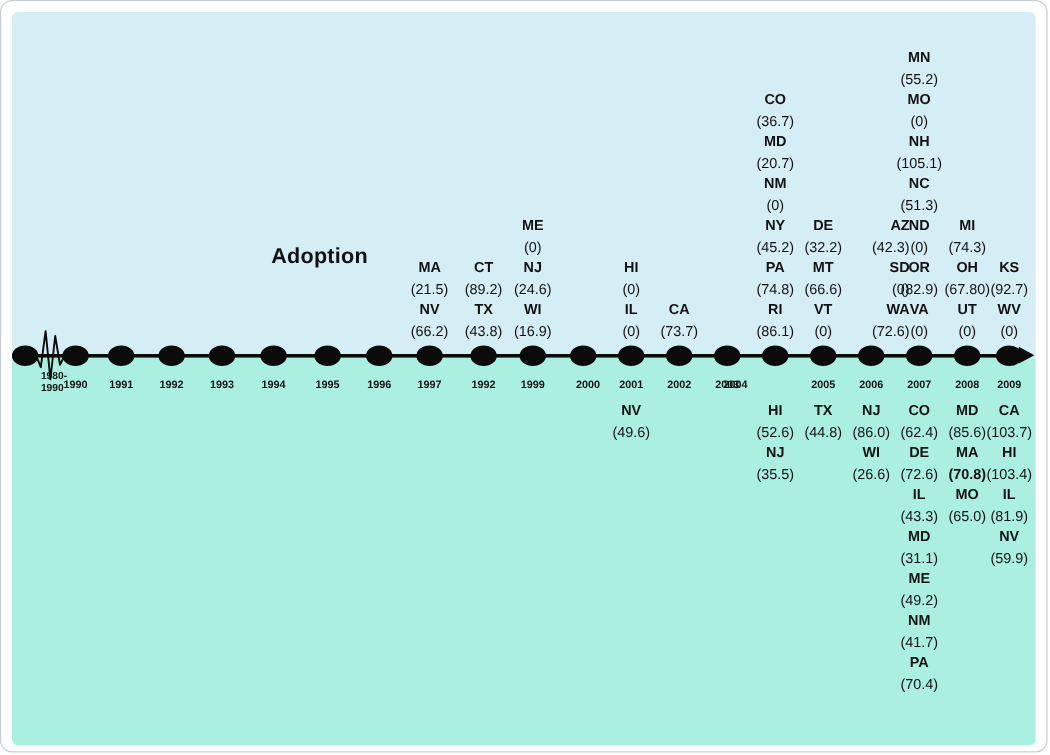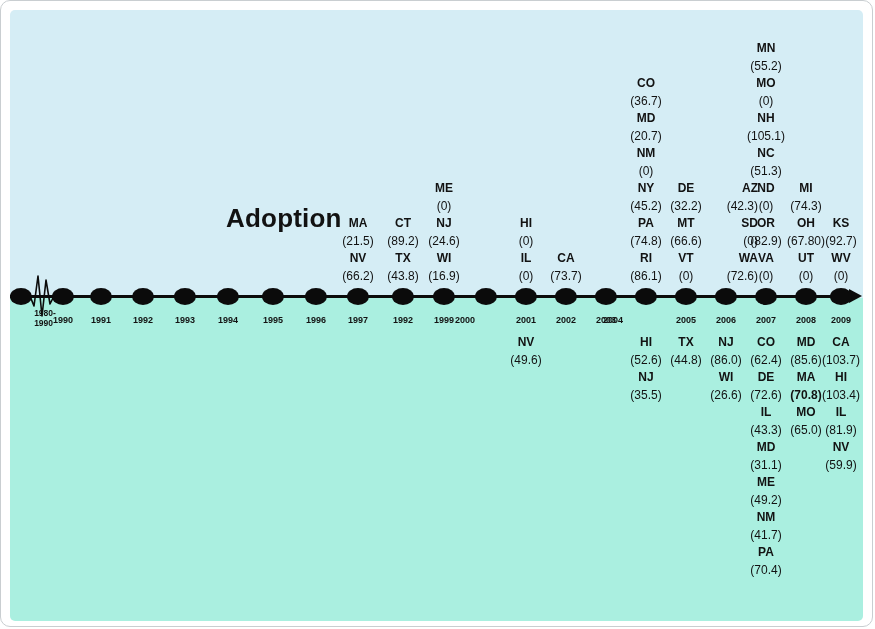--- a/index.html
+++ b/index.html
@@ -5,21 +5,21 @@
   html, body { margin: 0; padding: 0; background: #ffffff; }
   body { width: 875px; height: 629px; font-family: "Liberation Sans", sans-serif; color: #121212; }
   .figure {
     position: relative; width: 873px; height: 627px;
     border: 1px solid #c9ced1; border-radius: 10px; background: #ffffff;
     overflow: hidden; box-sizing: border-box;
   }
   .band { position: absolute; left: 9px; right: 9px; }
   .band-top { top: 9px; height: 288px; border-radius: 5px 5px 0 0; }
   .band-bottom { top: 297px; height: 323px; border-radius: 0 0 5px 5px; }
-  .section-label { position: absolute; font-size: 26px; font-weight: bold; letter-spacing: 0.2px; }
+  .section-label { position: absolute; font-size: 18px; font-weight: bold; letter-spacing: 0.2px; }
   .label-adoption { left: 216px; top: 193px; }
   .axis-line { position: absolute; left: 9px; top: 294px; width: 842px; height: 3px; background: #0b0b0b; }
   .axis-arrow {
     position: absolute; left: 848px; top: 288px; width: 0; height: 0;
     border-top: 7px solid transparent; border-bottom: 7px solid transparent;
     border-left: 13px solid #0b0b0b;
   }
   .dot { position: absolute; width: 22px; height: 17px; top: 287px; border-radius: 50%; background: #0b0b0b; }
   .break-icon { position: absolute; left: 29px; top: 271px; }
   .year {
@@ -87,21 +87,21 @@
       <div class="year" style="left: 62px;">1990</div>
       <div class="year" style="left: 100px;">1991</div>
       <div class="year" style="left: 142px;">1992</div>
       <div class="year" style="left: 184px;">1993</div>
       <div class="year" style="left: 227px; text-align: center;">1994</div>
       <div class="year" style="left: 272px;">1995</div>
       <div class="year" style="left: 315px;">1996</div>
       <div class="year" style="left: 357px;">1997</div>
       <div class="year" style="left: 402px;">1992</div>
       <div class="year" style="left: 443px;">1999</div>
-      <div class="year" style="left: 464px;">2000</div>
+      <div class="year" style="left: 489px;">2000</div>
       <div class="year" style="left: 525px;">2001</div>
       <div class="year" style="left: 565px;">2002</div>
       <div class="year" style="left: 605px;">2003</div>
       <div class="year" style="left: 612px;">2004</div>
       <div class="year" style="left: 685px;">2005</div>
       <div class="year" style="left: 725px;">2006</div>
       <div class="year" style="left: 765px;">2007</div>
       <div class="year" style="left: 805px;">2008</div>
       <div class="year" style="left: 840px;">2009</div>
     </div>

